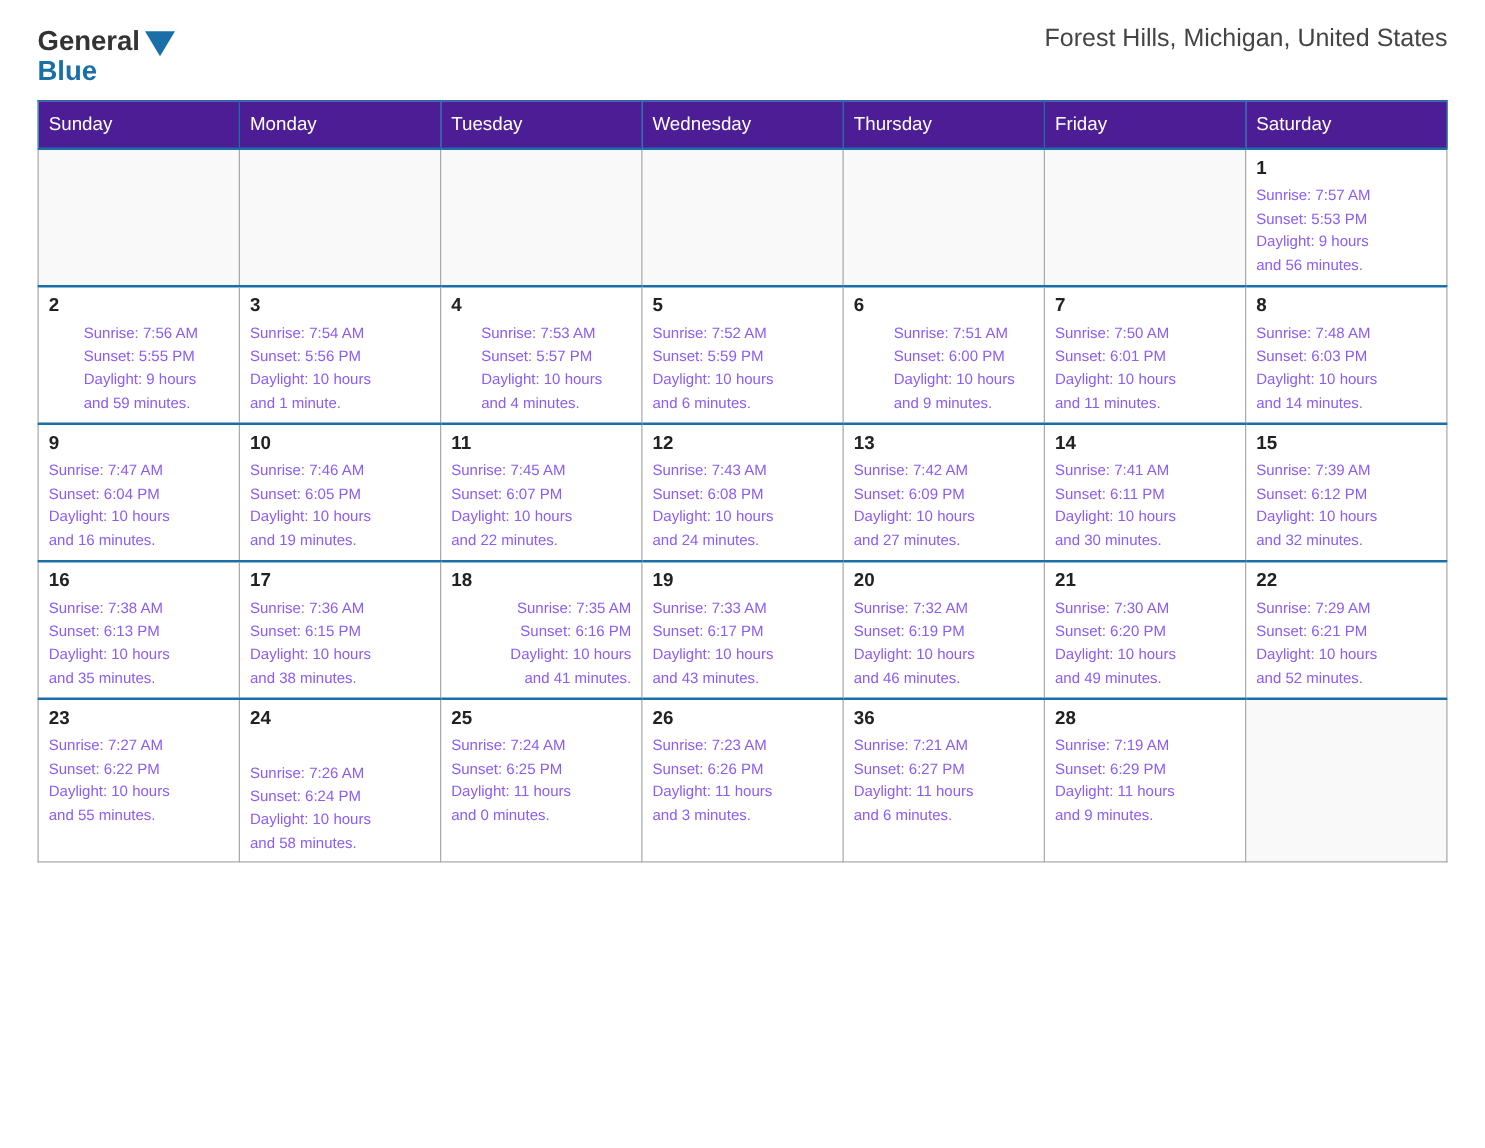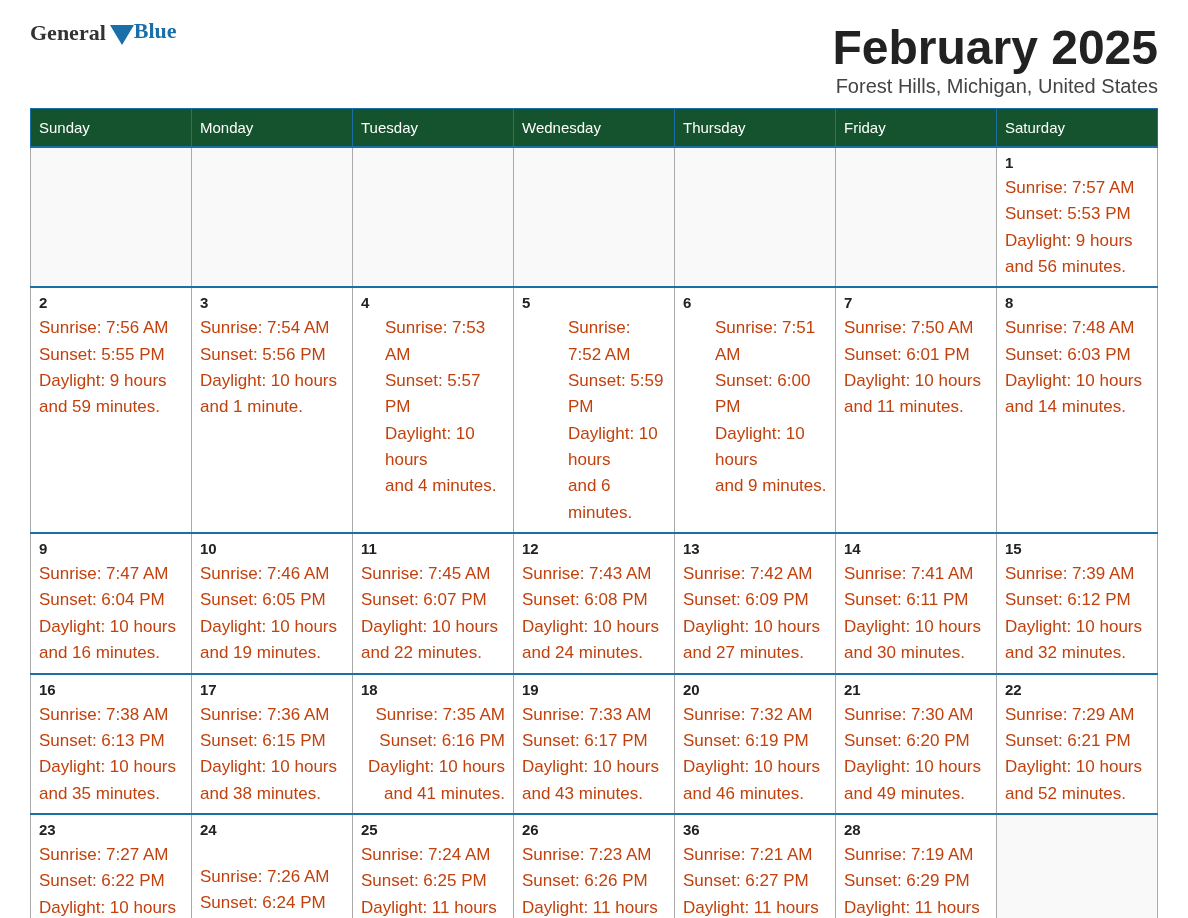--- a/index.html
+++ b/index.html
@@ -11,23 +11,22 @@
       min-height: 918px;
     }
     .header {
       display: flex;
       justify-content: space-between;
       align-items: flex-start;
       margin-bottom: 10px;
     }
     .logo {
       display: flex;
-      flex-direction: row;
+      flex-direction: column;
       align-items: flex-start;
-      font-family: Liberation Serif, serif;
     }
     .logo-top {
       display: flex;
       align-items: center;
     }
     .logo-general {
       font-size: 22px;
       font-weight: bold;
       color: #333;
     }
@@ -58,21 +57,21 @@
       font-size: 20px;
       font-weight: normal;
       color: #444;
     }
     .calendar {
       width: 100%;
       border-collapse: collapse;
       border: 1px solid #555;
     }
     .calendar th {
-      background-color: #14532d;
+      background-color: #4c1d95;
       color: #fff;
       padding: 10px 8px;
       font-size: 15px;
       font-weight: normal;
       text-align: left;
       border: 1px solid #1a6fa8;
     }
     .calendar td {
       vertical-align: top;
       padding: 6px 8px;
@@ -86,41 +85,40 @@
     .cell-empty {
       background: #f9f9f9;
     }
     .day-number {
       font-size: 15px;
       font-weight: bold;
       color: #222;
       margin-bottom: 4px;
     }
     .day-info {
-      font-size: 17px;
+      font-size: 12px;
       line-height: 1.55;
-      color: #c2410c;
+      color: #8b5cf6;
     }
     .week-row td {
       border-top: 2px solid #1a6fa8;
     }
   </style>
 </head>
 <body>
 
 <div class="header">
   <div class="logo">
     <div class="logo-top">
       <span class="logo-general">General</span>
       <div class="logo-triangle"></div>
     </div>
     <span class="logo-blue">Blue</span>
   </div>
   <div class="title-block">
-    <h1>February 2025</h1>
     <h2>Forest Hills, Michigan, United States</h2>
   </div>
 </div>
 
 <table class="calendar">
   <thead>
     <tr>
     <th>Sunday</th>
         <th>Monday</th>
         <th>Tuesday</th>
@@ -142,42 +140,42 @@
           <div class="day-number">1</div>
           <div class="day-info" style="white-space: pre-line;">Sunrise: 7:57 AM
 Sunset: 5:53 PM
 Daylight: 9 hours
 and 56 minutes.</div>
         </td>
       </tr>
       <tr class="week-row">
         <td>
           <div class="day-number">2</div>
-          <div class="day-info" style="white-space: pre-line;">Sunrise: 7:56 AM
+          <div class="day-info" style="white-space: pre-line; margin-left: 28px;">Sunrise: 7:56 AM
 Sunset: 5:55 PM
 Daylight: 9 hours
 and 59 minutes.</div>
         </td>
         <td>
           <div class="day-number">3</div>
           <div class="day-info" style="white-space: pre-line;">Sunrise: 7:54 AM
 Sunset: 5:56 PM
 Daylight: 10 hours
 and 1 minute.</div>
         </td>
         <td>
           <div class="day-number">4</div>
           <div class="day-info" style="white-space: pre-line; margin-left: 24px;">Sunrise: 7:53 AM
 Sunset: 5:57 PM
 Daylight: 10 hours
 and 4 minutes.</div>
         </td>
         <td>
           <div class="day-number">5</div>
-          <div class="day-info" style="white-space: pre-line; margin-left: 46px;">Sunrise: 7:52 AM
+          <div class="day-info" style="white-space: pre-line;">Sunrise: 7:52 AM
 Sunset: 5:59 PM
 Daylight: 10 hours
 and 6 minutes.</div>
         </td>
         <td>
           <div class="day-number">6</div>
           <div class="day-info" style="white-space: pre-line; margin-left: 32px;">Sunrise: 7:51 AM
 Sunset: 6:00 PM
 Daylight: 10 hours
 and 9 minutes.</div>

